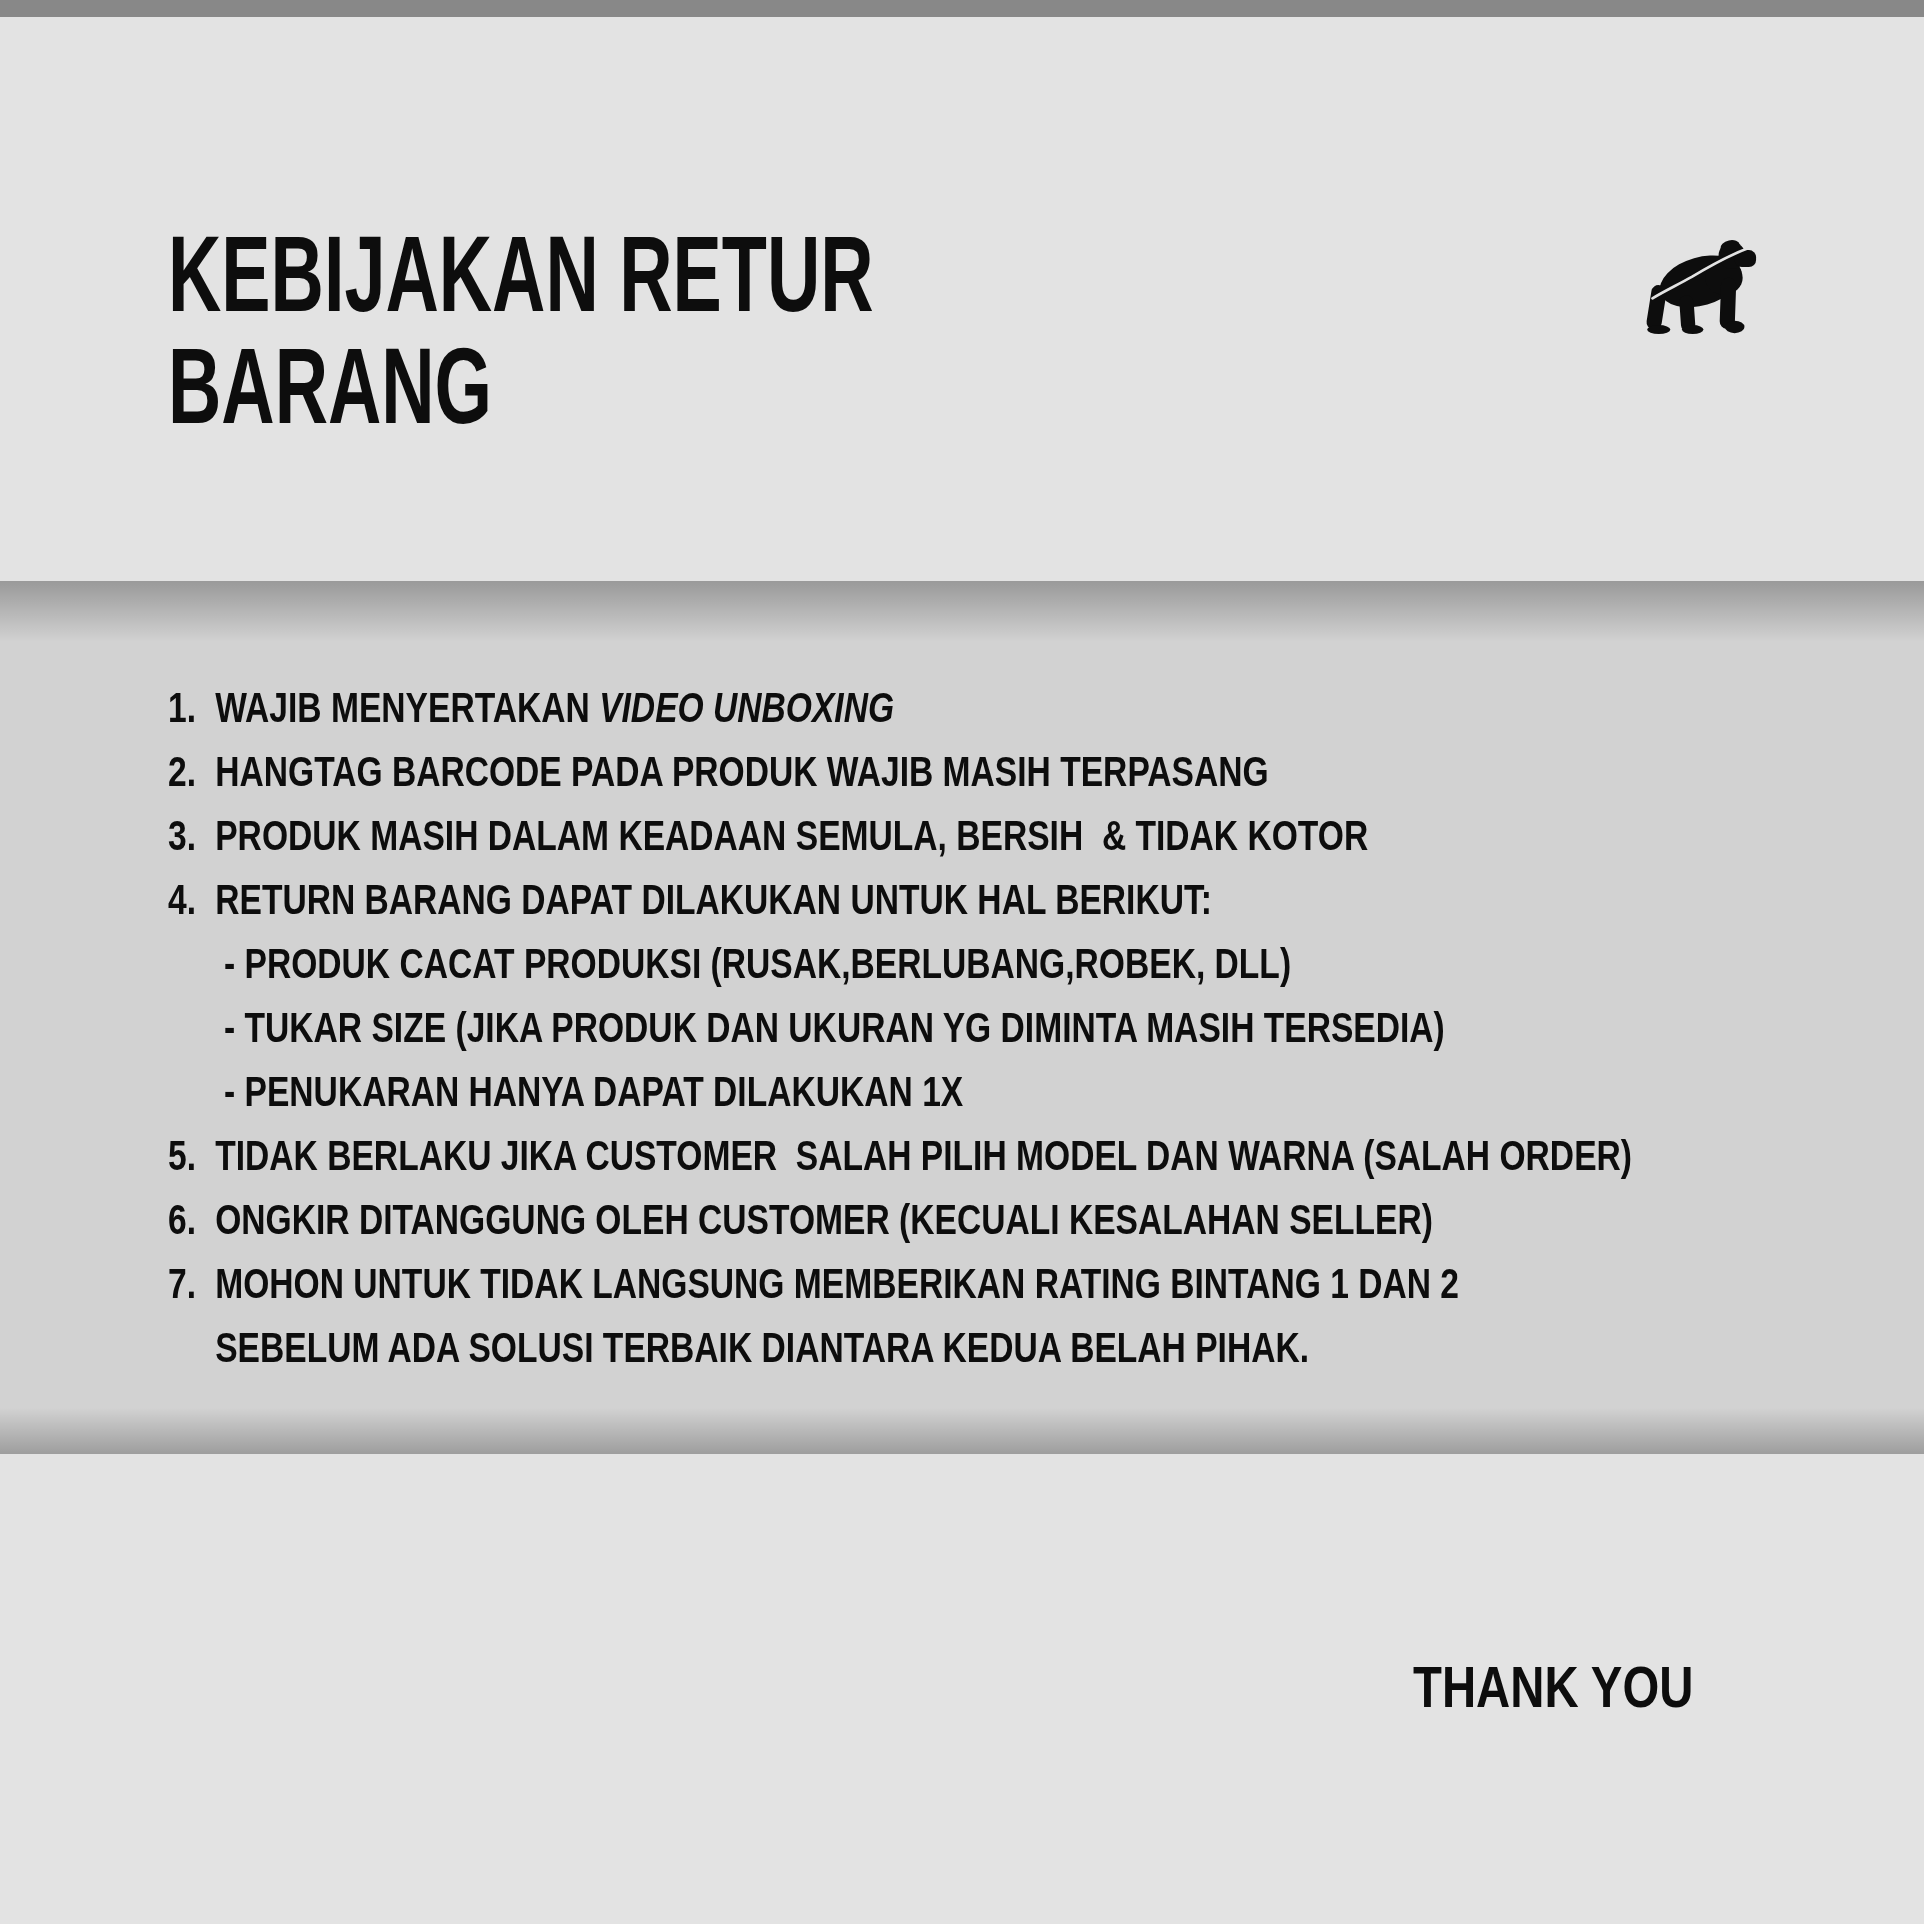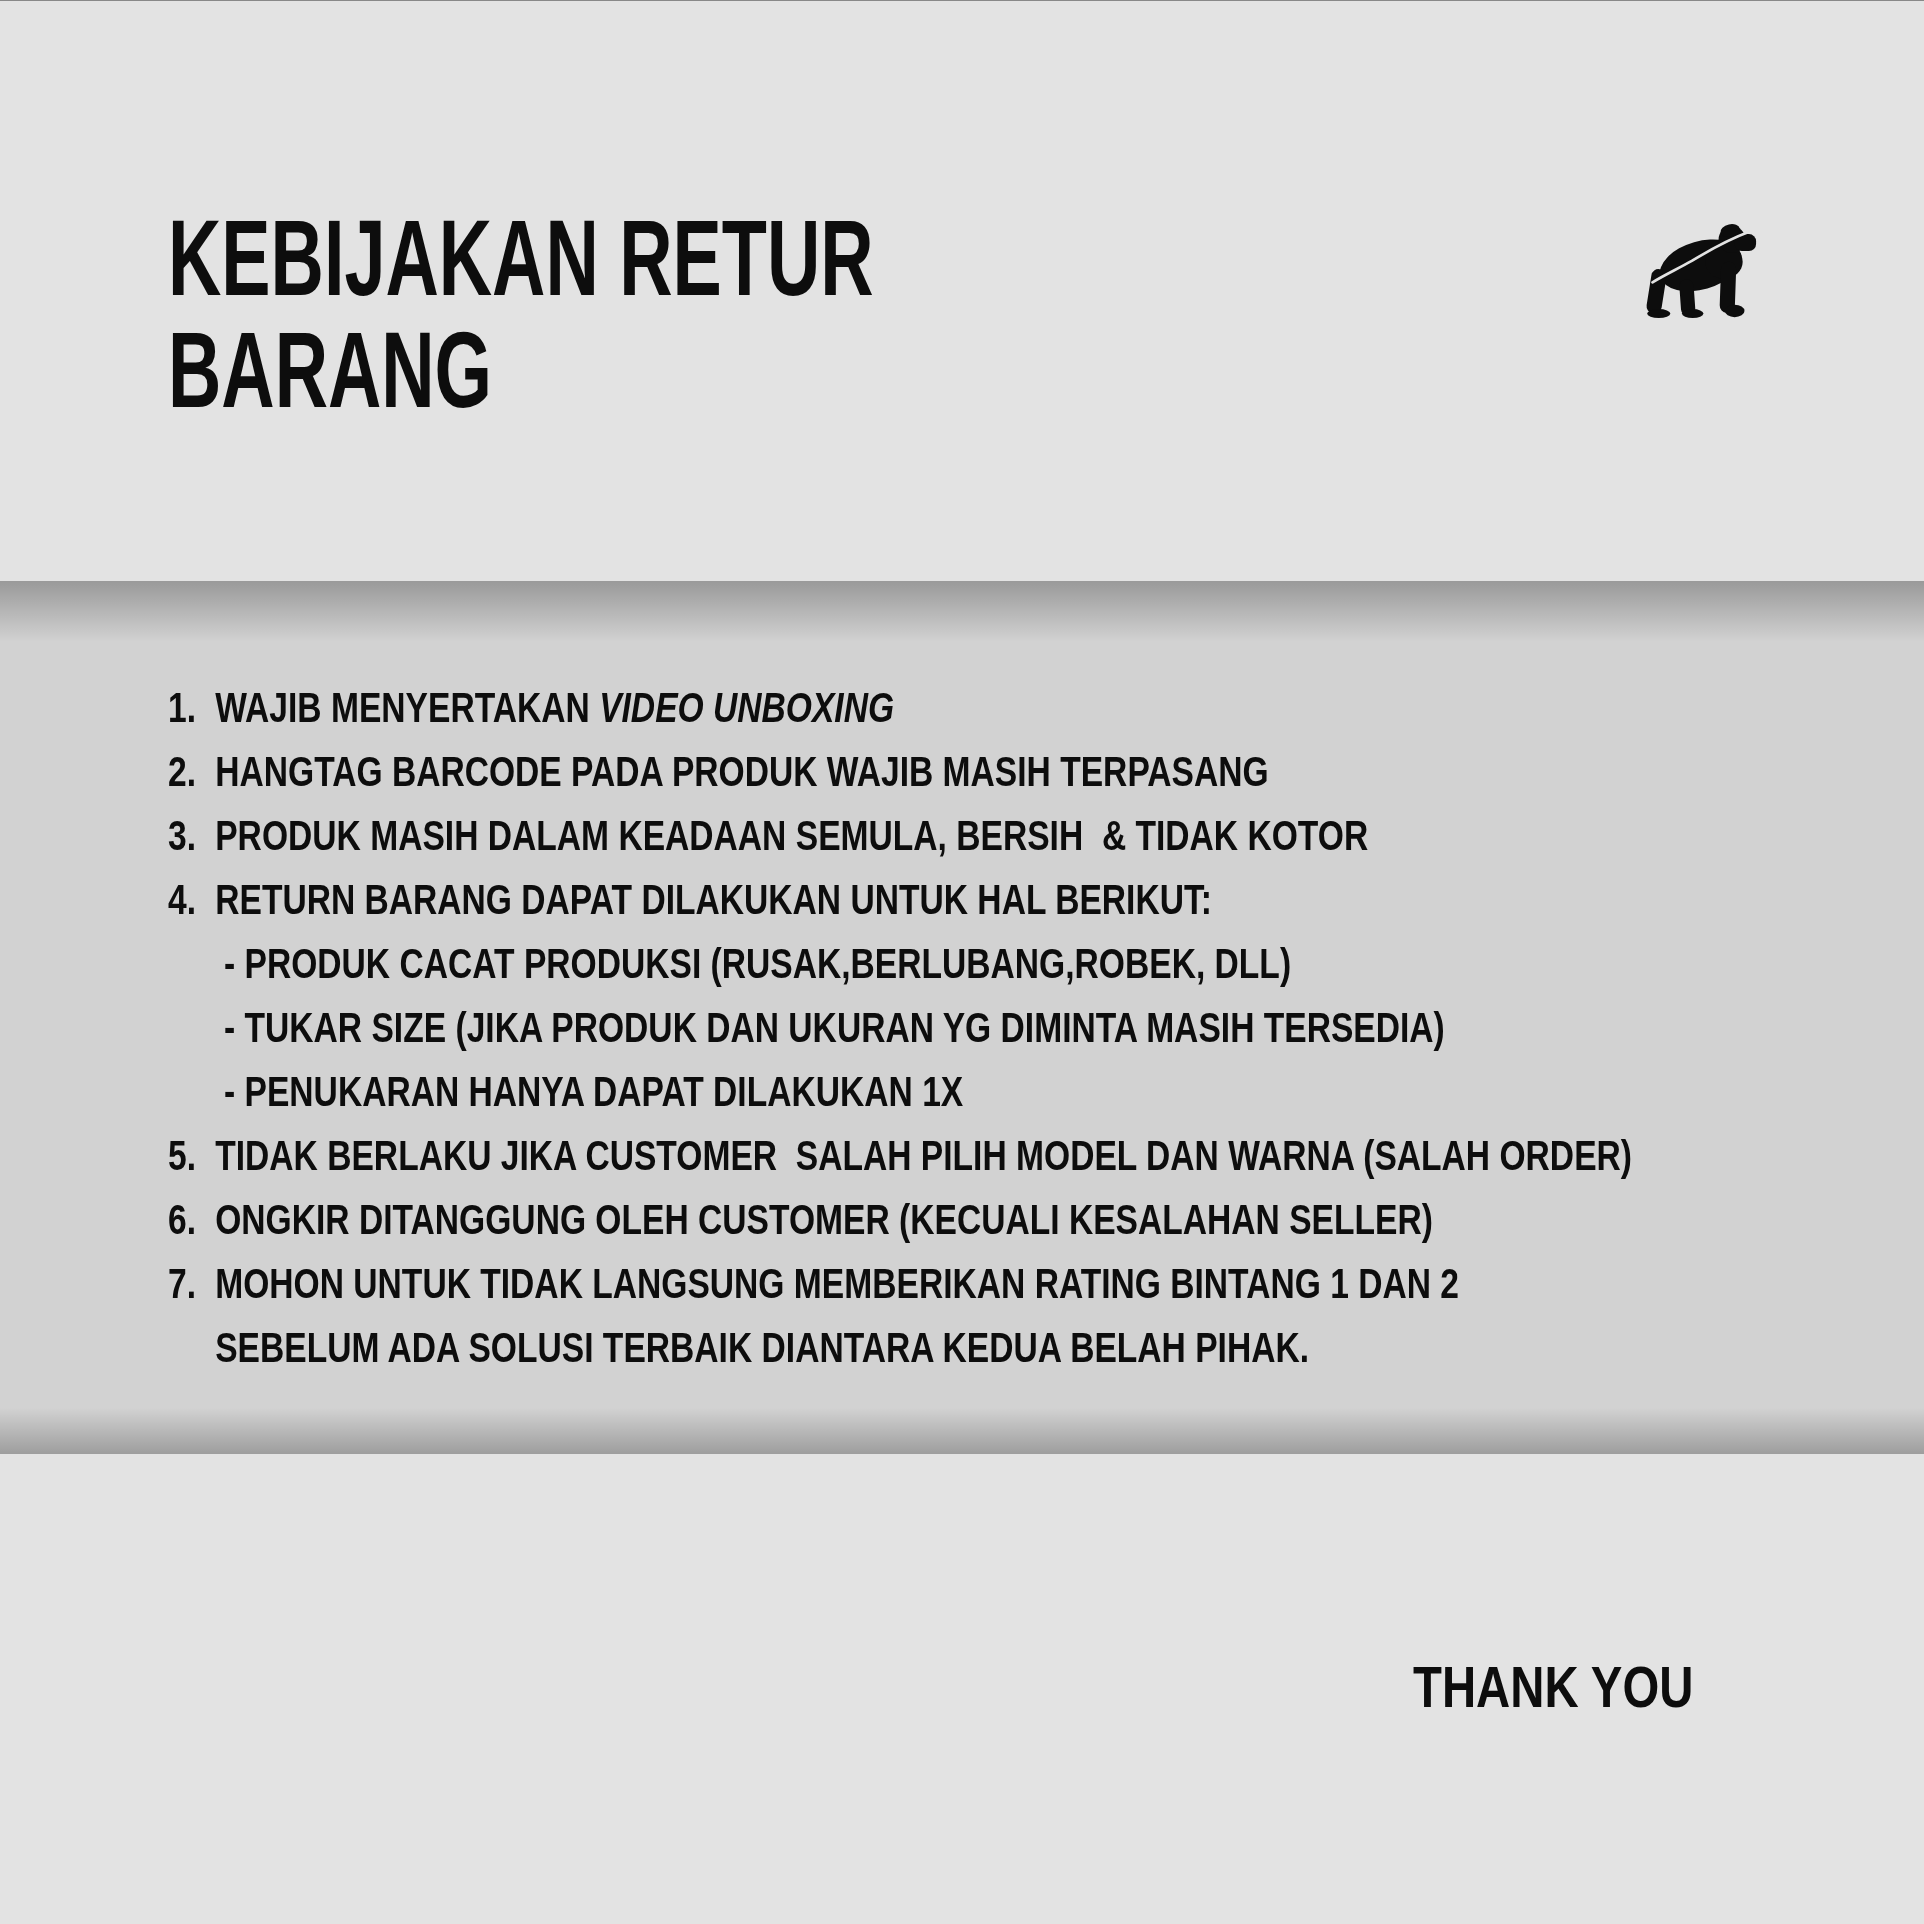--- a/index.html
+++ b/index.html
@@ -5,21 +5,21 @@
   html,body { margin:0; padding:0; background:#888; }
   #canvas {
     position:relative; width:1925px; height:1925px;
     overflow:hidden;
     font-family:"Liberation Sans", sans-serif;
     color:#0d0d0d;
   }
 
   
   .panel-top {
-    position:absolute; left:0; top:1px; width:1925px; height:581px;
+    position:absolute; left:0; top:17px; width:1925px; height:581px;
     background:#e3e3e3;
   }
   .page-title {
     position:absolute; left:168px; top:201px;
     font-size:107px; line-height:112px; font-weight:bold;
     letter-spacing:0px; white-space:nowrap;
     transform:scaleX(0.69); transform-origin:left top;
   }
   .logo {
     position:absolute; left:1631px; top:209px; width:143px; height:125px;

